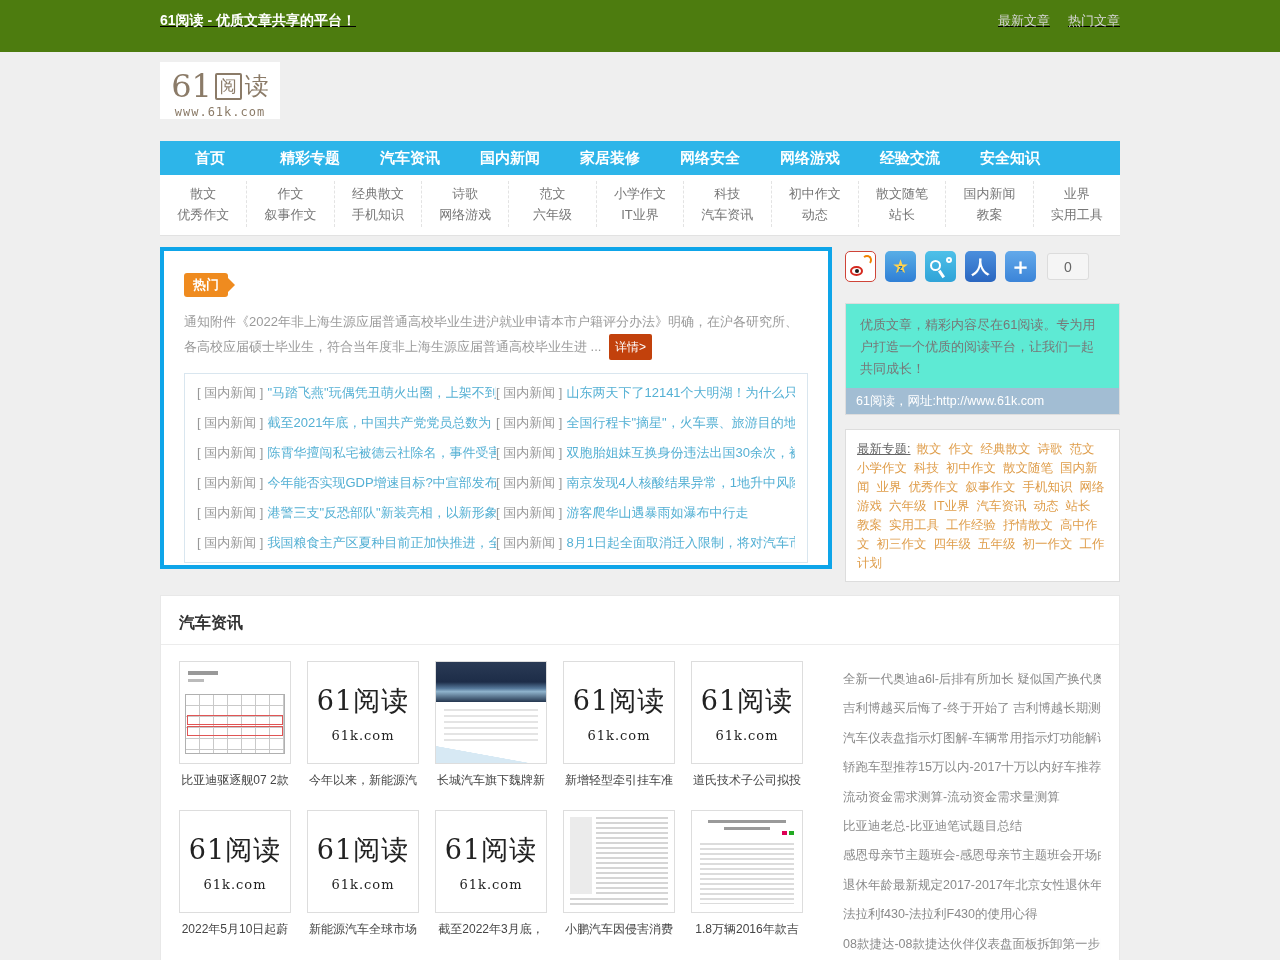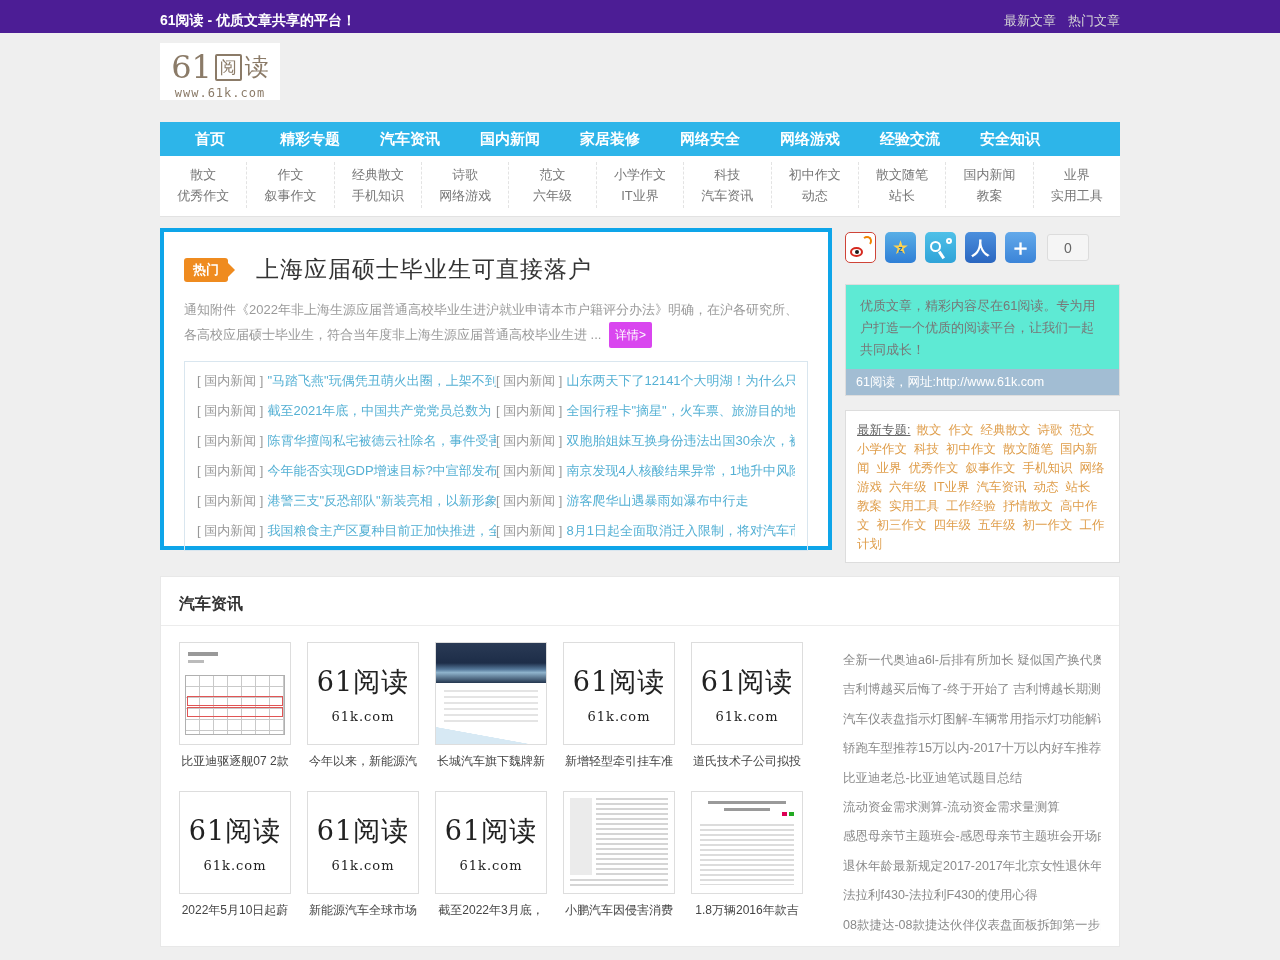--- a/index.html
+++ b/index.html
@@ -2,24 +2,24 @@
 <html><head>
 <meta charset="utf-8">
 <style>
   * { margin:0; padding:0; box-sizing:border-box; }
   html,body { width:1280px; height:960px; overflow:hidden; background:#efefef;
     font-family:"Liberation Sans","DejaVu Sans",sans-serif; }
   a { text-decoration:none; cursor:pointer; }
   .wrap { width:960px; margin:0 auto; }
 
   
-  .topbar { height:33px; background:#4c1d95; }
+  .topbar { height:52px; background:#4d7c0f;text-decoration:underline; }
   .topbar .wrap { height:42px; display:flex; align-items:center; justify-content:space-between; }
   .topbar .site-title { color:#fff; font-size:14px; font-weight:bold; }
-  .topbar .tb-links { display:flex; gap:12px; }
+  .topbar .tb-links { display:flex; gap:18px; }
   .topbar .tb-links a { color:#d6d6d6; font-size:13px; }
 
   
   .header { height:79px; }
   .logo-box { width:120px; height:57px; background:#fff; margin-top:10px; padding-top:5px;
     display:flex; flex-direction:column; align-items:center; cursor:pointer; }
   .logo-line { display:flex; align-items:center; color:#8b7b68; font-family:"DejaVu Serif",serif; }
   .logo-num { font-size:32px; }
   .logo-yue { font-size:17px; border:2px solid #8b7b68; padding:0 3px; margin:0 3px; border-radius:2px; }
   .logo-du { font-size:24px; }
@@ -39,21 +39,21 @@
   
   .main-row { display:flex; gap:13px; margin-top:11px; }
   .hero-card { width:672px; height:322px; background:#fff; border:4px solid #0ea5e9; padding:22px 20px 0; }
   .hero-line { display:flex; align-items:center; }
   .hot-badge { position:relative; background:#ef8b1f; color:#fff; font-size:13px; font-weight:bold;
     padding:3px 9px; border-radius:3px; }
   .hot-badge::after { content:''; position:absolute; right:-7px; top:50%; margin-top:-7px;
     border:7px solid transparent; border-left-color:#ef8b1f; border-right-width:0; }
   .hero-title { margin-left:28px; font-size:23px; color:#333; letter-spacing:1px; }
   .hero-excerpt { margin-top:13px; font-size:13px; color:#9a9a9a; line-height:24px; }
-  .more-badge { display:inline-block; background:#d946ef; color:#fff; font-size:12px;
+  .more-badge { display:inline-block; background:#c2410c; color:#fff; font-size:12px;
     padding:1px 6px; border-radius:2px; margin-left:4px; }
   .news-box { margin-top:13px; border:1px solid #d9e6ef; padding:4px 12px; display:flex; }
   .news-col { width:50%; overflow:hidden; }
   .news-row { line-height:30px; font-size:13px; white-space:nowrap; overflow:hidden; }
   .news-cat { color:#999; margin-right:4px; }
   .news-link { color:#54b0d4; }
 
   
   .sidebar { width:275px; }
   .share-row { display:flex; align-items:center; gap:9px; margin-top:4px; }
@@ -214,21 +214,20 @@
       <a>业界</a>
       <a>实用工具</a>
     </div>
   </div>
 
   <div class="main-row">
 
     <div class="hero-card">
       <div class="hero-line">
         <span class="hot-badge">热门</span>
-        <a class="hero-title">上海应届硕士毕业生可直接落户</a>
       </div>
       <div class="hero-excerpt">
         <span>通知附件《2022年非上海生源应届普通高校毕业生进沪就业申请本市户籍评分办法》明确，在沪各研究所、各高校应届硕士毕业生，符合当年度非上海生源应届普通高校毕业生进 ...</span>
         <a class="more-badge">详情&gt;</a>
       </div>
       <div class="news-box">
         <div class="news-col">
           <div class="news-row"><span class="news-cat">[ 国内新闻 ]</span><a class="news-link">"马踏飞燕"玩偶凭丑萌火出圈，上架不到半</a></div>
           <div class="news-row"><span class="news-cat">[ 国内新闻 ]</span><a class="news-link">截至2021年底，中国共产党党员总数为</a></div>
           <div class="news-row"><span class="news-cat">[ 国内新闻 ]</span><a class="news-link">陈霄华擅闯私宅被德云社除名，事件受害女</a></div>
@@ -361,22 +360,22 @@
             <div class="td-body-b"></div>
           </div>
           <div class="caption">1.8万辆2016年款吉</div>
         </div>
       </div>
       <div class="car-links">
         <a>全新一代奥迪a6l-后排有所加长 疑似国产换代奥迪</a>
         <a>吉利博越买后悔了-终于开始了 吉利博越长期测试</a>
         <a>汽车仪表盘指示灯图解-车辆常用指示灯功能解读</a>
         <a>轿跑车型推荐15万以内-2017十万以内好车推荐 销</a>
+        <a>流动资金需求测算-流动资金需求量测算</a>
         <a>比亚迪老总-比亚迪笔试题目总结</a>
-        <a>流动资金需求测算-流动资金需求量测算</a>
         <a>感恩母亲节主题班会-感恩母亲节主题班会开场白</a>
         <a>退休年龄最新规定2017-2017年北京女性退休年龄</a>
         <a>法拉利f430-法拉利F430的使用心得</a>
         <a>08款捷达-08款捷达伙伴仪表盘面板拆卸第一步图</a>
       </div>
     </div>
   </div>
 
 </div>
 

